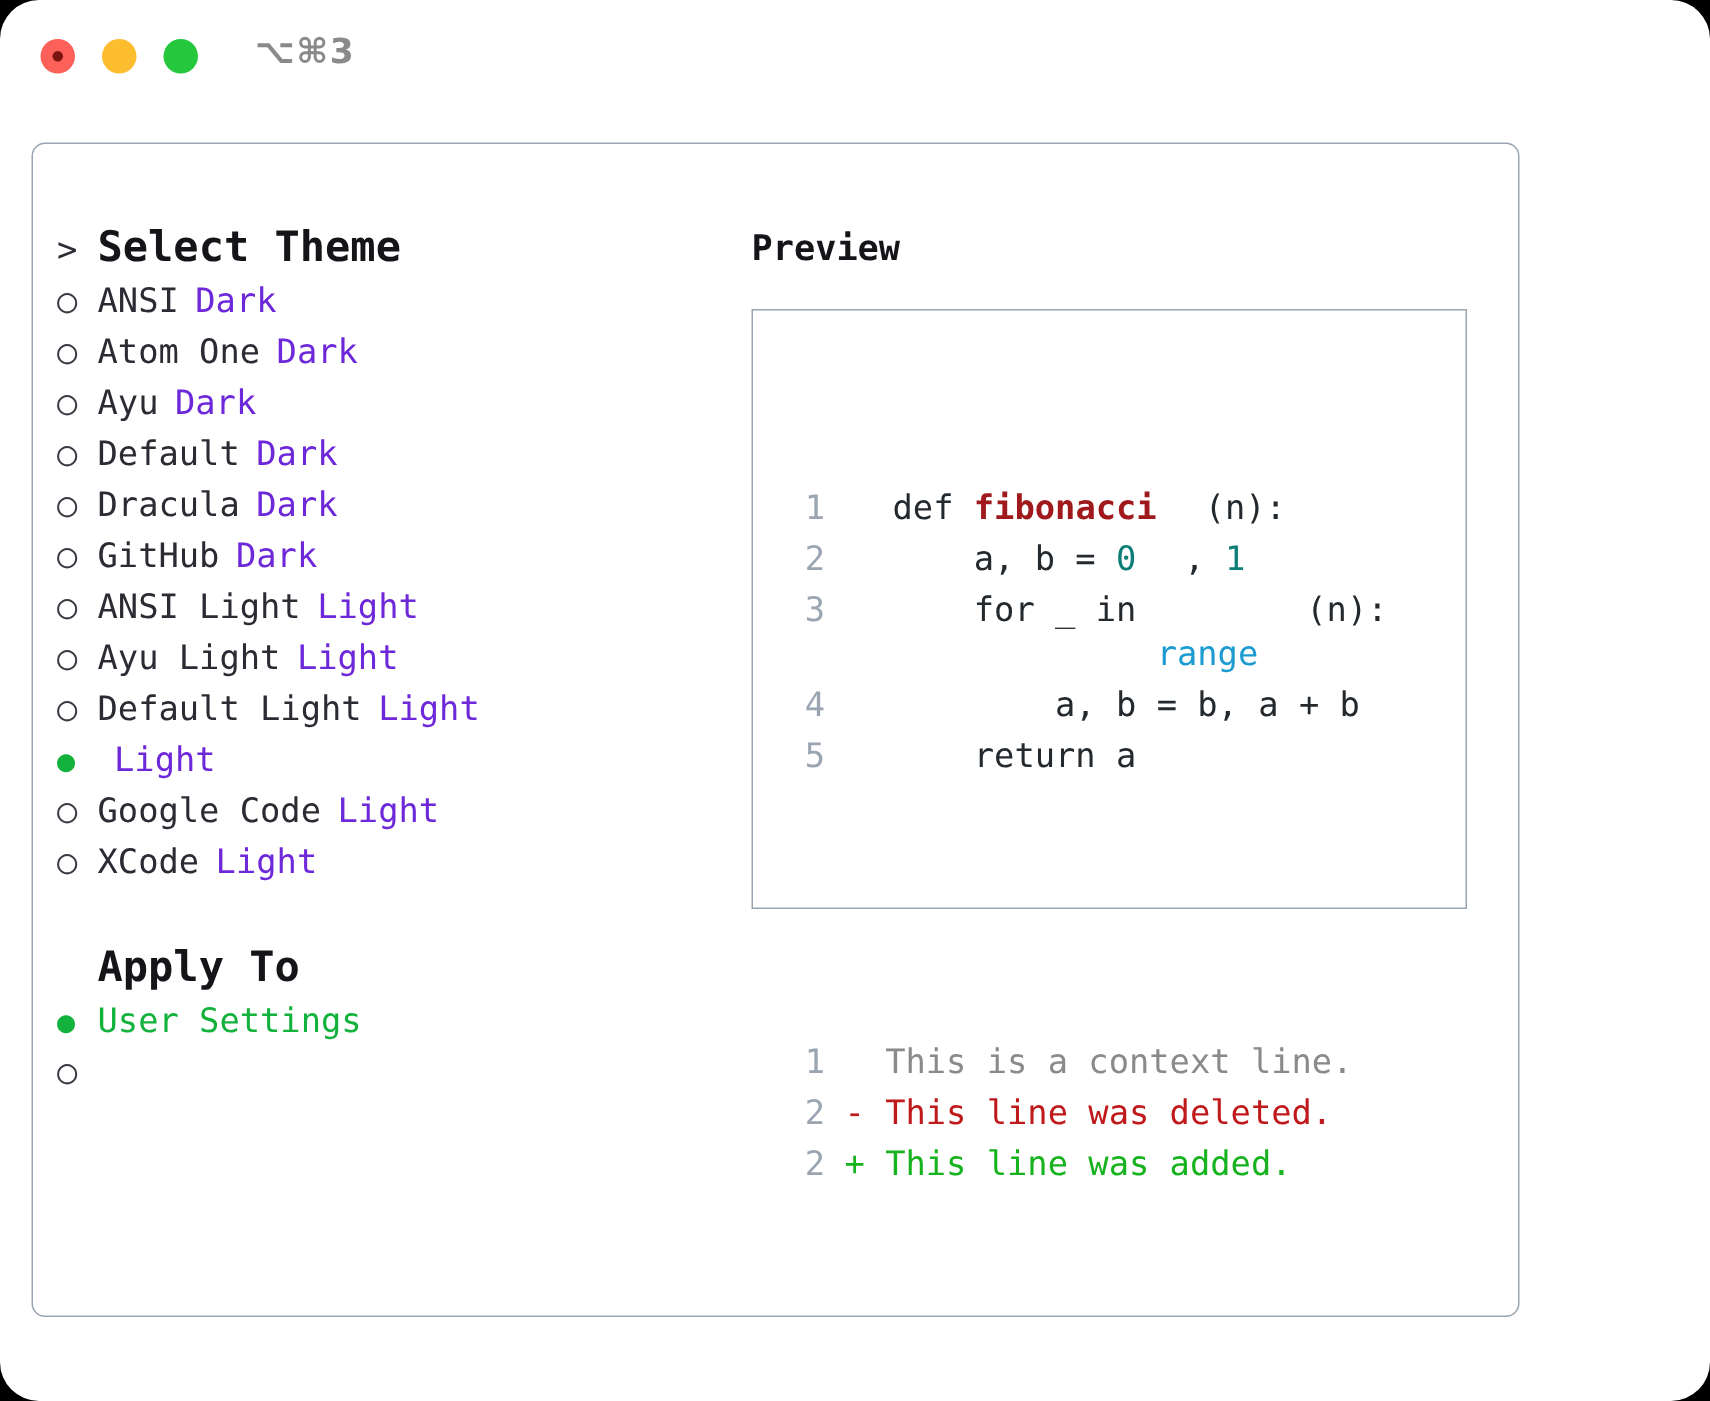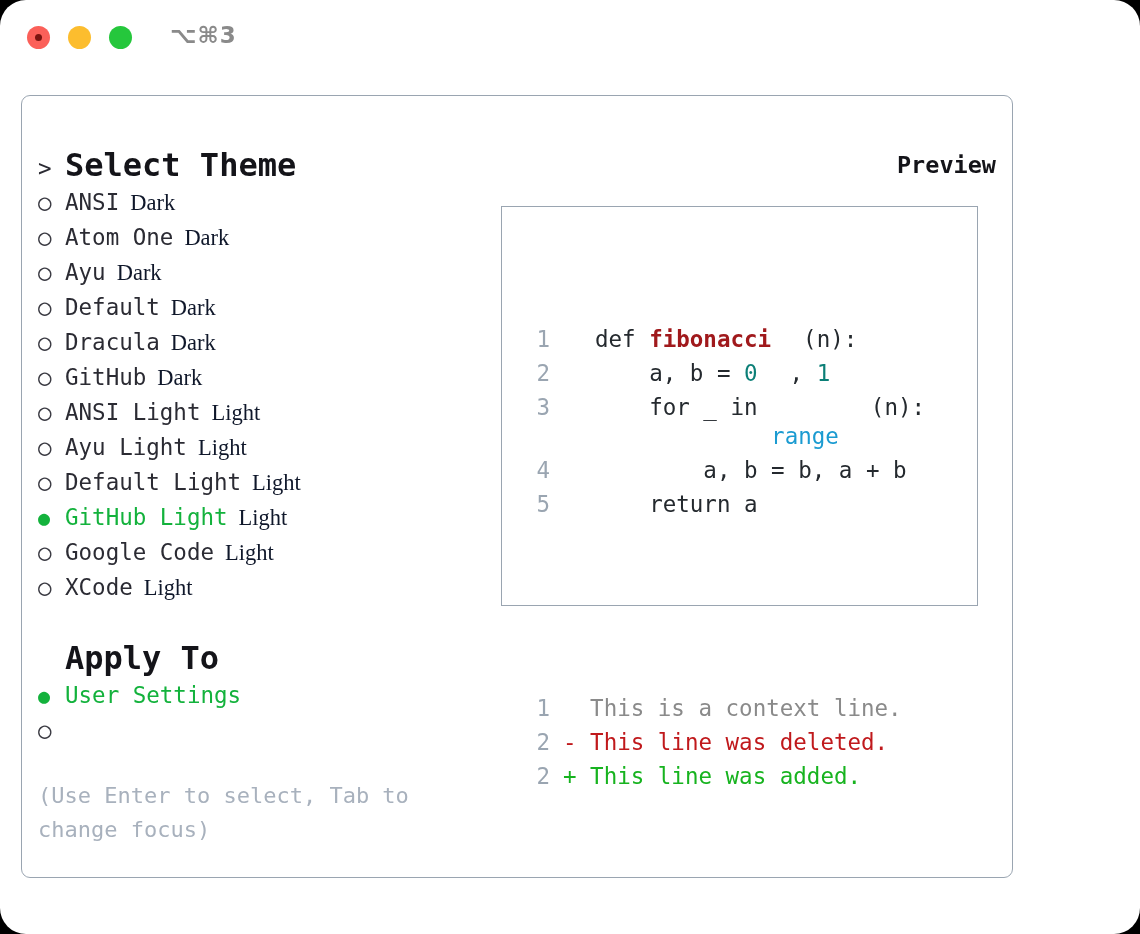--- a/index.html
+++ b/index.html
@@ -105,29 +105,28 @@
     flex: 0 0 27px;
     font-size: 22.5px;
     color: #2b2b33;
   }
   .marker-dot-off { color: #3a3a42; }
   .marker-dot-on  { color: #13b23c; font-size: 20px; }
   .marker-blank   { color: transparent; }
 
   .section-title {
     font-weight: 700;
-    font-size: 32px;
+    font-size: 28px;
     color: #141419;
   }
   .theme-name { color: #2b2b33; }
   .theme-name.selected { color: #13b23c; }
   .variant {
-    color: #0f172a;
+    color: #6d28d9;
     margin-left: 11px;
-    font-family: Liberation Serif, serif;
   }
 
   .group-gap { height: 36px; }
 
   .hint {
     margin-top: 32px;
     font-size: 22px;
     line-height: 34px;
     color: #a8b1bd;
     width: 420px;
@@ -138,21 +137,20 @@
     position: absolute;
     left: 479px;
     top: 52px;
     width: 495px;
   }
   .preview-title {
     font-size: 23.5px;
     font-weight: 700;
     color: #141419;
     line-height: 34px;
-    text-align: right;
   }
   .preview-box {
     margin-top: 24px;
     width: 477px;
     height: 400px;
     border: 1.6px solid #9aa5b1;
     box-sizing: border-box;
     background: #ffffff;
     position: relative;
   }
@@ -208,38 +206,37 @@
       <div id="theme-list">
           <div class="row"><span class="marker marker-dot-off">○</span><span class="theme-name">ANSI</span><span class="variant">Dark</span></div>
           <div class="row"><span class="marker marker-dot-off">○</span><span class="theme-name">Atom One</span><span class="variant">Dark</span></div>
           <div class="row"><span class="marker marker-dot-off">○</span><span class="theme-name">Ayu</span><span class="variant">Dark</span></div>
           <div class="row"><span class="marker marker-dot-off">○</span><span class="theme-name">Default</span><span class="variant">Dark</span></div>
           <div class="row"><span class="marker marker-dot-off">○</span><span class="theme-name">Dracula</span><span class="variant">Dark</span></div>
           <div class="row"><span class="marker marker-dot-off">○</span><span class="theme-name">GitHub</span><span class="variant">Dark</span></div>
           <div class="row"><span class="marker marker-dot-off">○</span><span class="theme-name">ANSI Light</span><span class="variant">Light</span></div>
           <div class="row"><span class="marker marker-dot-off">○</span><span class="theme-name">Ayu Light</span><span class="variant">Light</span></div>
           <div class="row"><span class="marker marker-dot-off">○</span><span class="theme-name">Default Light</span><span class="variant">Light</span></div>
-          <div class="row"><span class="marker marker-dot-on">●</span><span class="theme-name selected">GitHub Light</span><span class="variant">Light</span></div>
+          <div class="row"><span class="marker marker-dot-on">●</span><span class="variant">Light</span></div>
           <div class="row"><span class="marker marker-dot-off">○</span><span class="theme-name">Google Code</span><span class="variant">Light</span></div>
           <div class="row"><span class="marker marker-dot-off">○</span><span class="theme-name">XCode</span><span class="variant">Light</span></div>
         </div>
 
       <div class="group-gap"></div>
 
       <div class="row">
         <span class="marker marker-blank">&nbsp;</span>
         <span class="section-title">Apply To</span>
       </div>
 
       <div id="apply-list">
           <div class="row"><span class="marker marker-dot-on">●</span><span class="theme-name selected">User Settings</span></div>
           <div class="row"><span class="marker marker-dot-off">○</span></div>
         </div>
 
-      <div class="hint">(Use Enter to select, Tab to change focus)</div>
     </div>
 
     <div class="right-col">
       <div class="preview-title">Preview</div>
 
       <div class="preview-box">
         <div class="code">
           <div id="code-block"><div class="code-line"><span class="ln">1</span><span class="tok-plain">def </span><span class="tok-fn">fibonacci</span><span class="tok-plain">(n):</span></div><div class="code-line"><span class="ln">2</span><span class="tok-plain">    a, b = </span><span class="tok-num">0</span><span class="tok-plain">, </span><span class="tok-num">1</span></div><div class="code-line"><span class="ln">3</span><span class="tok-plain">    for _ in </span><span class="tok-call">range</span><span class="tok-plain">(n):</span></div><div class="code-line"><span class="ln">4</span><span class="tok-plain">        a, b = b, a + b</span></div><div class="code-line"><span class="ln">5</span><span class="tok-plain">    return a</span></div></div>
           <div class="blank-line"></div>
           <div id="diff-block"><div class="code-line"><span class="ln">1</span><span class="diff-ctx"> </span><span class="diff-ctx"> This is a context line.</span></div><div class="code-line"><span class="ln">2</span><span class="diff-del">-</span><span class="diff-del"> This line was deleted.</span></div><div class="code-line"><span class="ln">2</span><span class="diff-add">+</span><span class="diff-add"> This line was added.</span></div></div>

